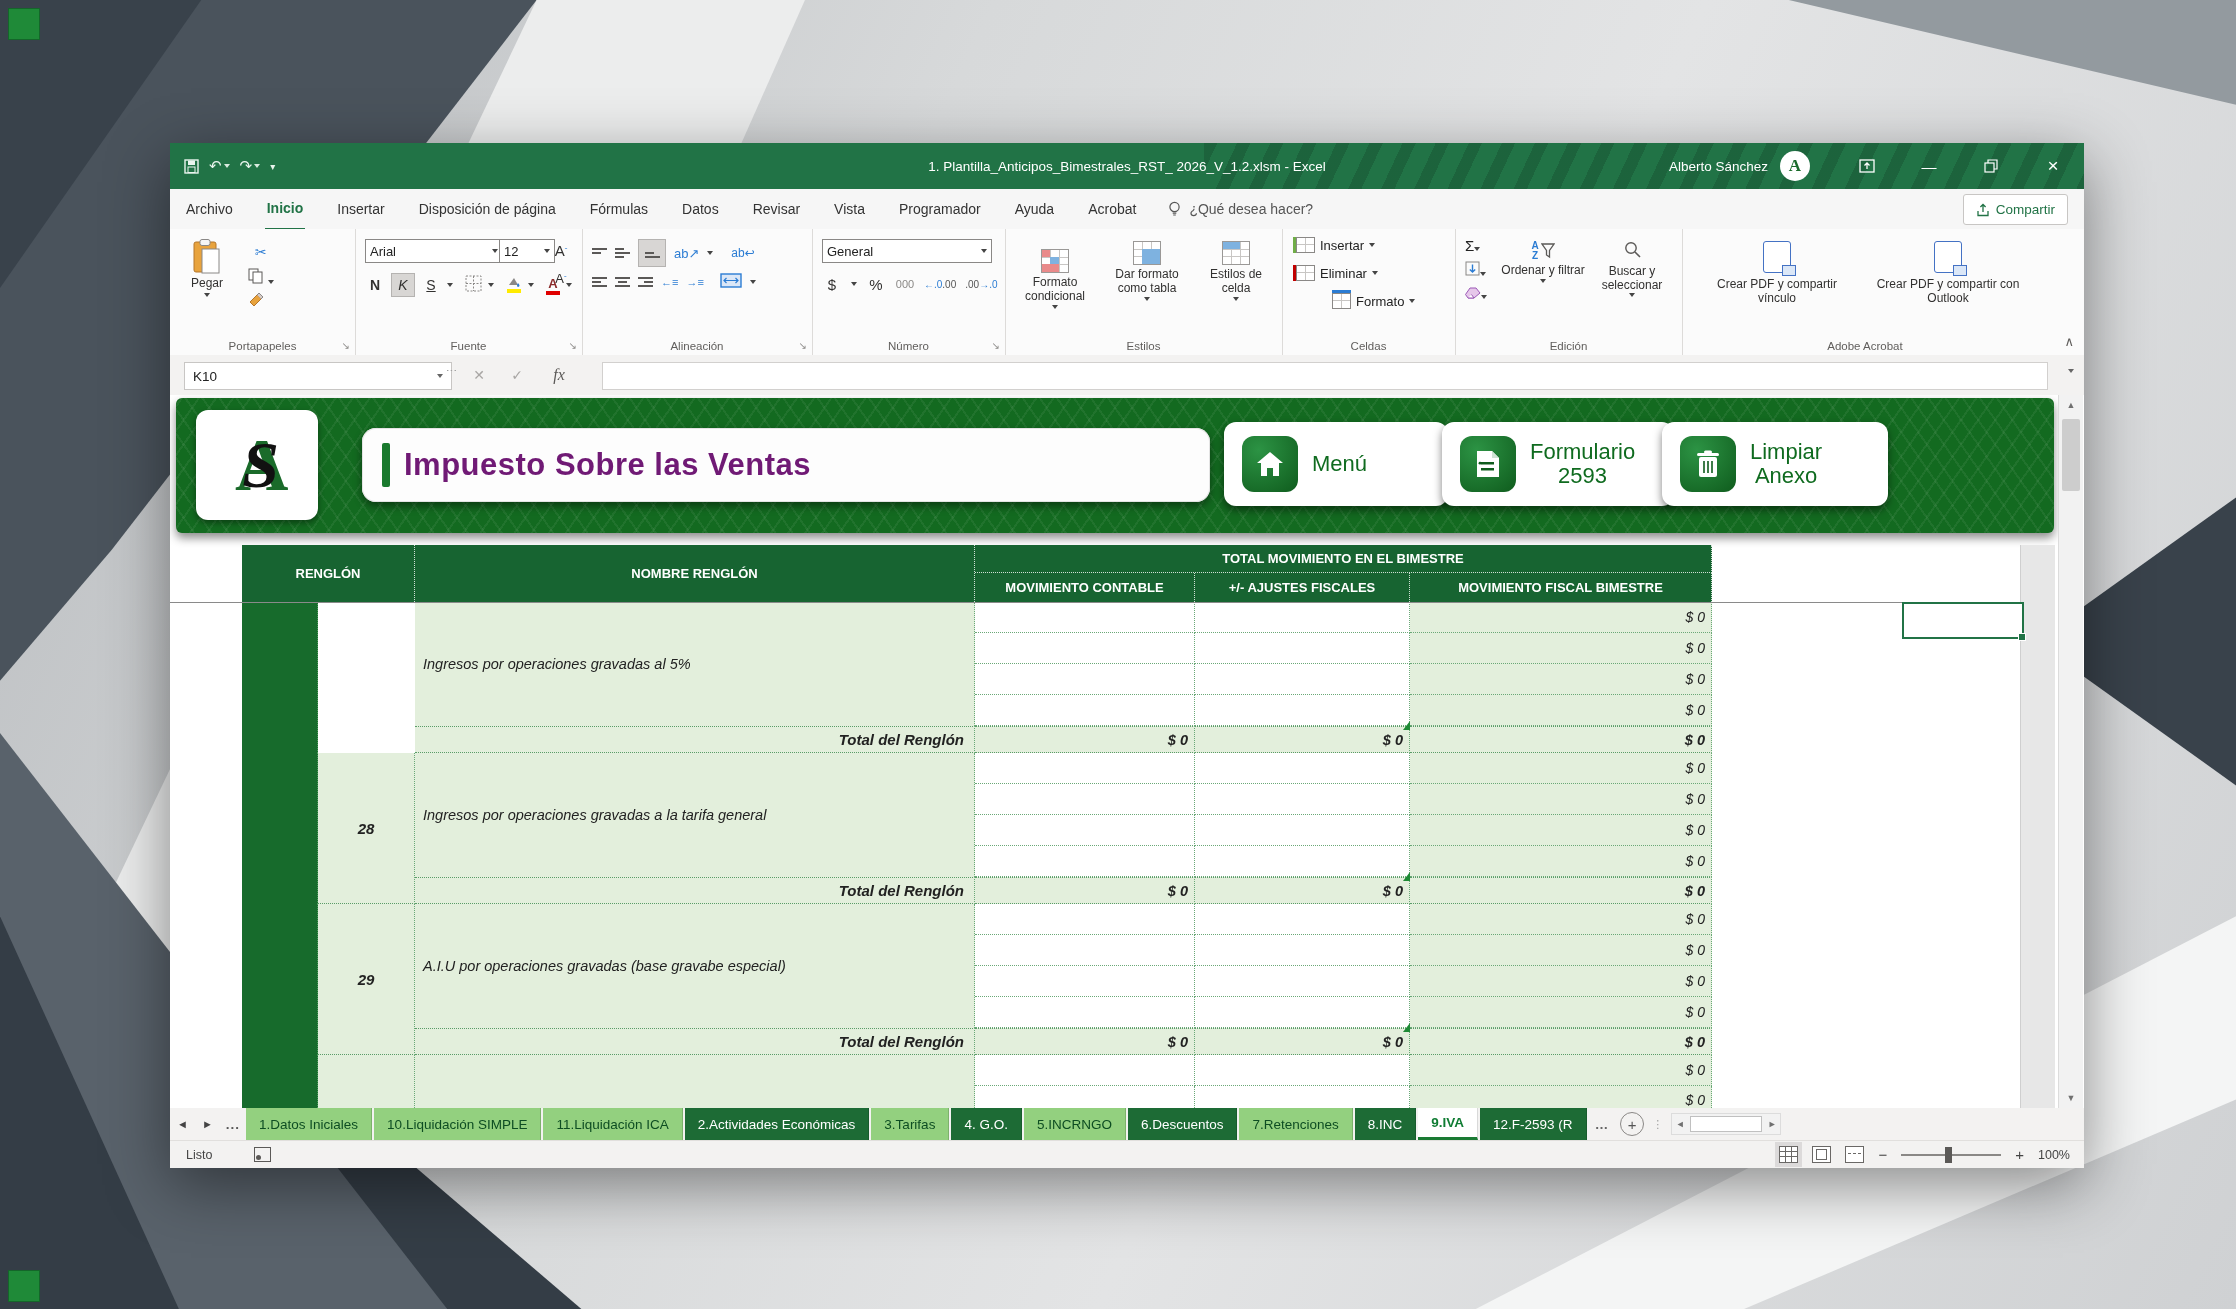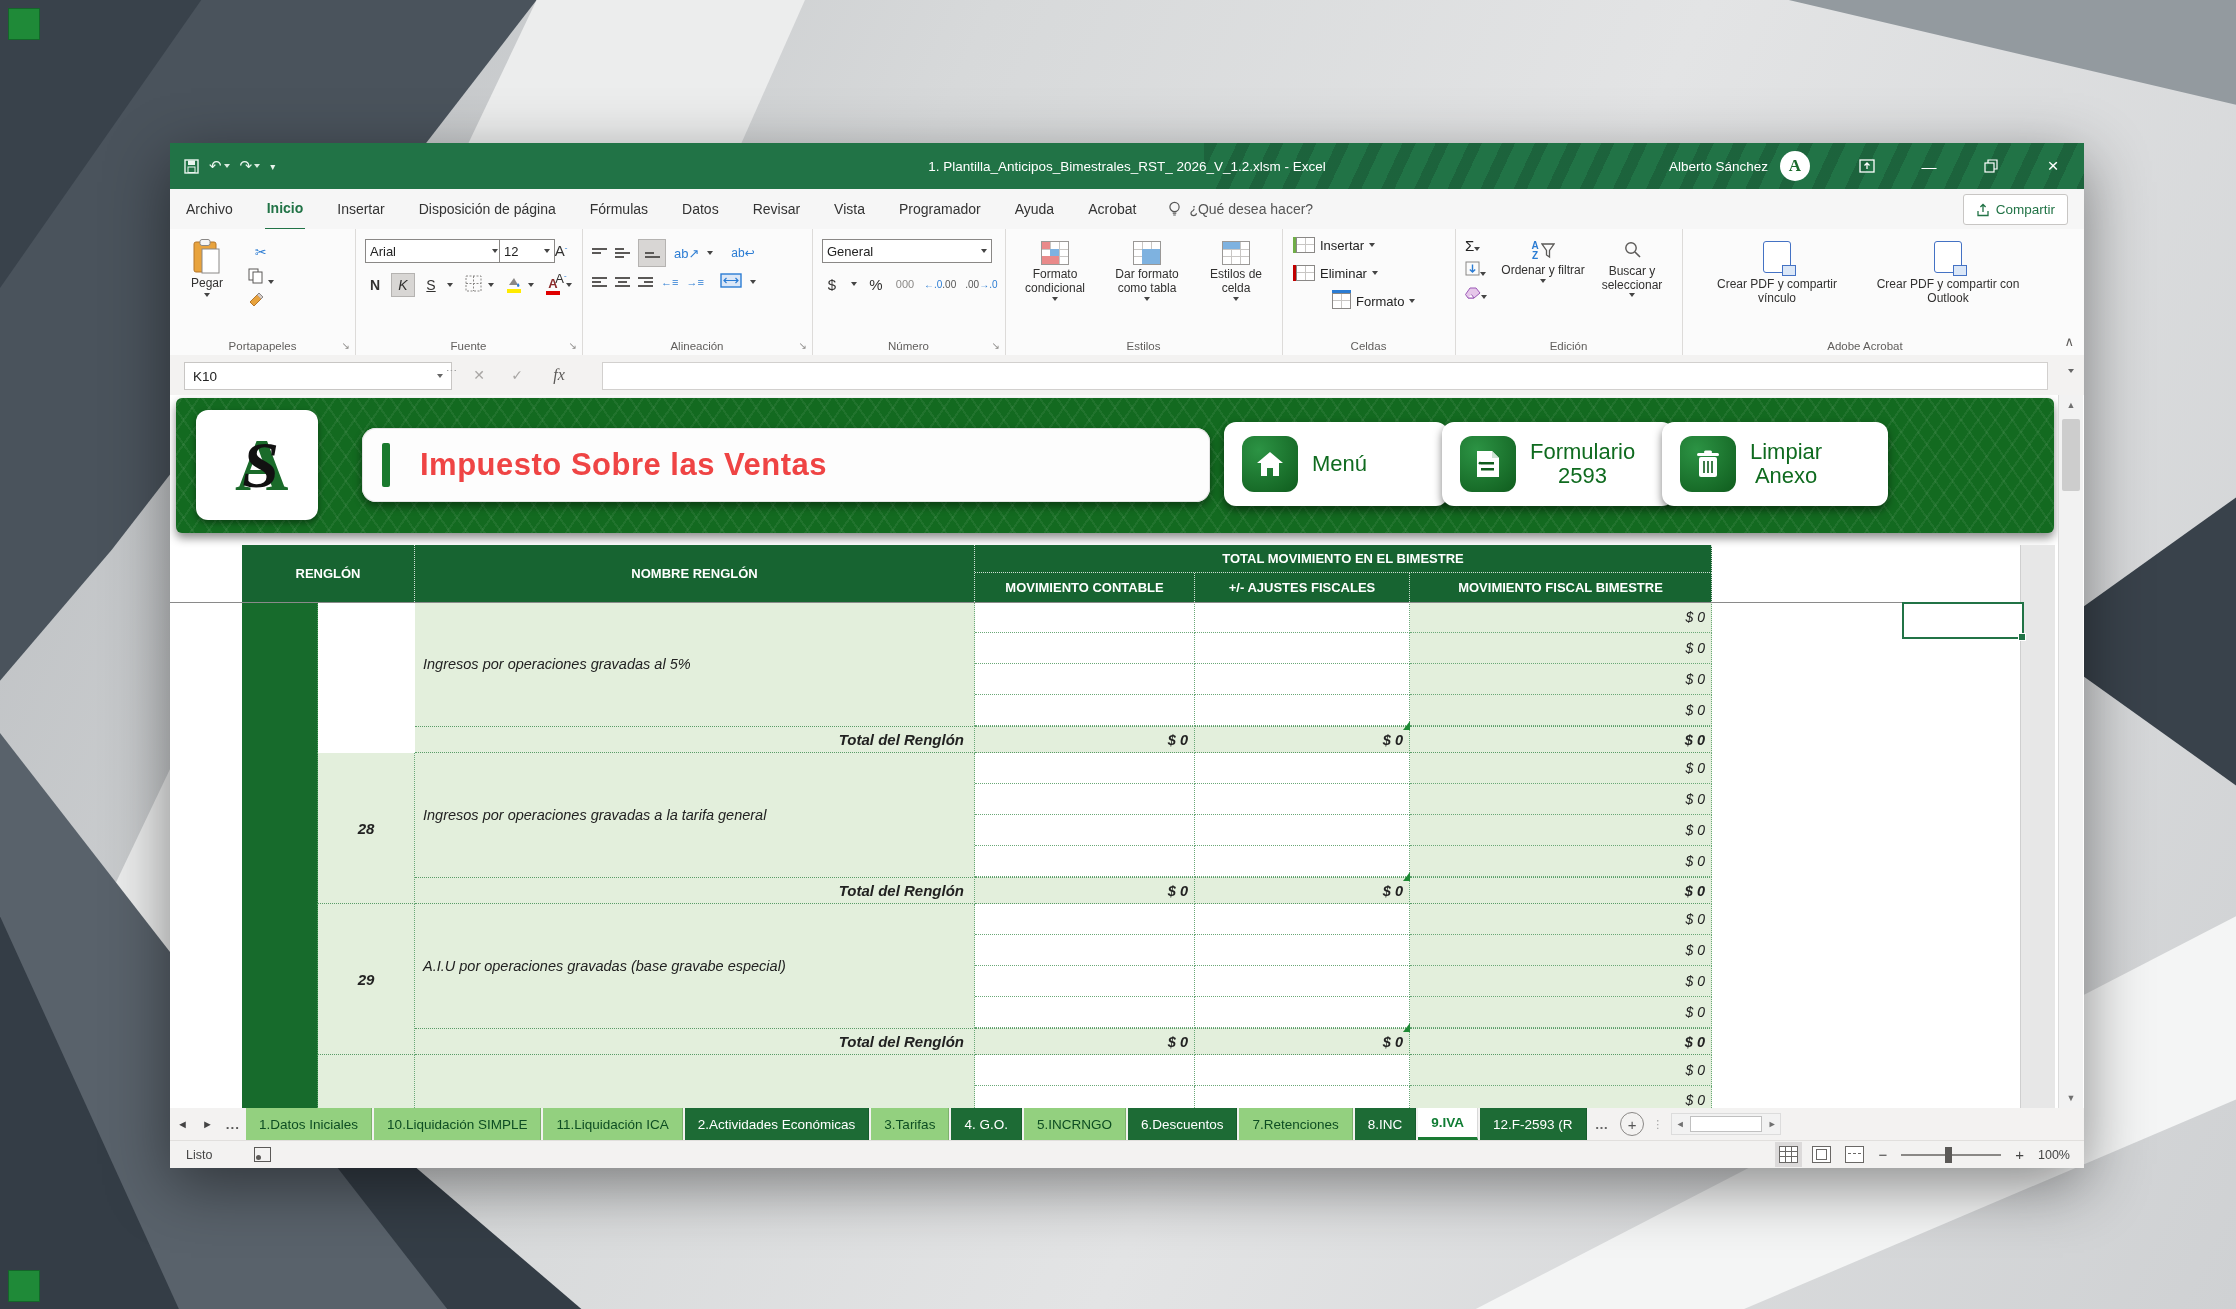--- a/index.html
+++ b/index.html
@@ -94,21 +94,21 @@
             #136a20;
           box-shadow:0 5px 10px rgba(0,0,0,.45);}
   .logo{position:absolute;left:20px;top:12px;width:122px;height:110px;background:#fff;border-radius:12px;
         box-shadow:0 3px 6px rgba(0,0,0,.4);display:flex;align-items:center;justify-content:center;
         font-family:"Liberation Serif","DejaVu Serif",serif;}
   .logo .la{font-size:74px;font-weight:bold;color:#1a6b2a;}
   .logo .ls{font-size:66px;font-weight:bold;color:#111;font-style:italic;margin-left:-46px;}
   .title-pill{position:absolute;left:186px;top:30px;width:848px;height:74px;background:#fdfdfd;border-radius:14px;
         box-shadow:0 4px 8px rgba(0,0,0,.45),inset 0 0 0 1px #e4e4e4;display:flex;align-items:center;}
   .title-accent{width:8px;height:44px;background:#1a7a2e;border-radius:2px;margin-left:20px;}
-  .title-text{font-size:31px;font-weight:bold;color:#ef4444;margin-left:30px;letter-spacing:.5px;}
+  .title-text{font-size:31px;font-weight:bold;color:#701a75;margin-left:14px;letter-spacing:.5px;}
   .ban-btn{position:absolute;top:24px;height:84px;background:#fff;border-radius:12px;
         box-shadow:0 4px 8px rgba(0,0,0,.5);display:flex;align-items:center;gap:14px;padding:0 18px;}
   .bb-ico{width:56px;height:56px;border-radius:12px;background:radial-gradient(circle at 30% 25%,#2c9344,#0f5c1d);
         display:flex;align-items:center;justify-content:center;}
   .bb-label{font-size:22px;font-weight:normal;color:#0f6b1f;line-height:1.1;text-align:center;}
   #btn-menu{left:1048px;width:188px;}
   #btn-form{left:1266px;width:196px;}
   #btn-clear{left:1486px;width:190px;}
   
   .tbl{position:absolute;left:72px;top:150px;width:1470px;}
@@ -394,21 +394,21 @@
         <span class="fbtn" style="font-size:15px;">%</span>
         <span class="fbtn" style="font-size:11px;color:#8a8886;">000</span>
         <span class="fbtn" style="font-size:10px;color:#2b7cd3;">←.0<span style="color:#555;">.00</span></span>
         <span class="fbtn" style="font-size:10px;color:#2b7cd3;"><span style="color:#555;">.00</span>→.0</span>
       </div>
       <span class="rg-label">Número</span>
       <span class="launcher">↘</span>
     </div>
 
     <div class="rgroup" style="left:835px;width:277px;">
-      <div class="bigbtn" style="position:absolute;left:6px;top:12px;width:88px;">
+      <div class="bigbtn" style="position:absolute;left:6px;top:20px;width:88px;">
         <span class="gridico">
             <span class="red" style="left:0;top:0;width:8px;height:7px;"></span>
             <span class="blue" style="left:8px;top:7px;width:9px;height:7px;"></span>
             <span class="red" style="left:0;top:14px;width:17px;height:8px;"></span>
           </span>
         <span style="margin-top:3px;">Formato condicional</span>
           <span class="dd" style="border-top-color:#444;margin-top:1px;"></span>
       </div>
       <div class="bigbtn" style="position:absolute;left:96px;top:12px;width:92px;">
         <span class="gridico">

